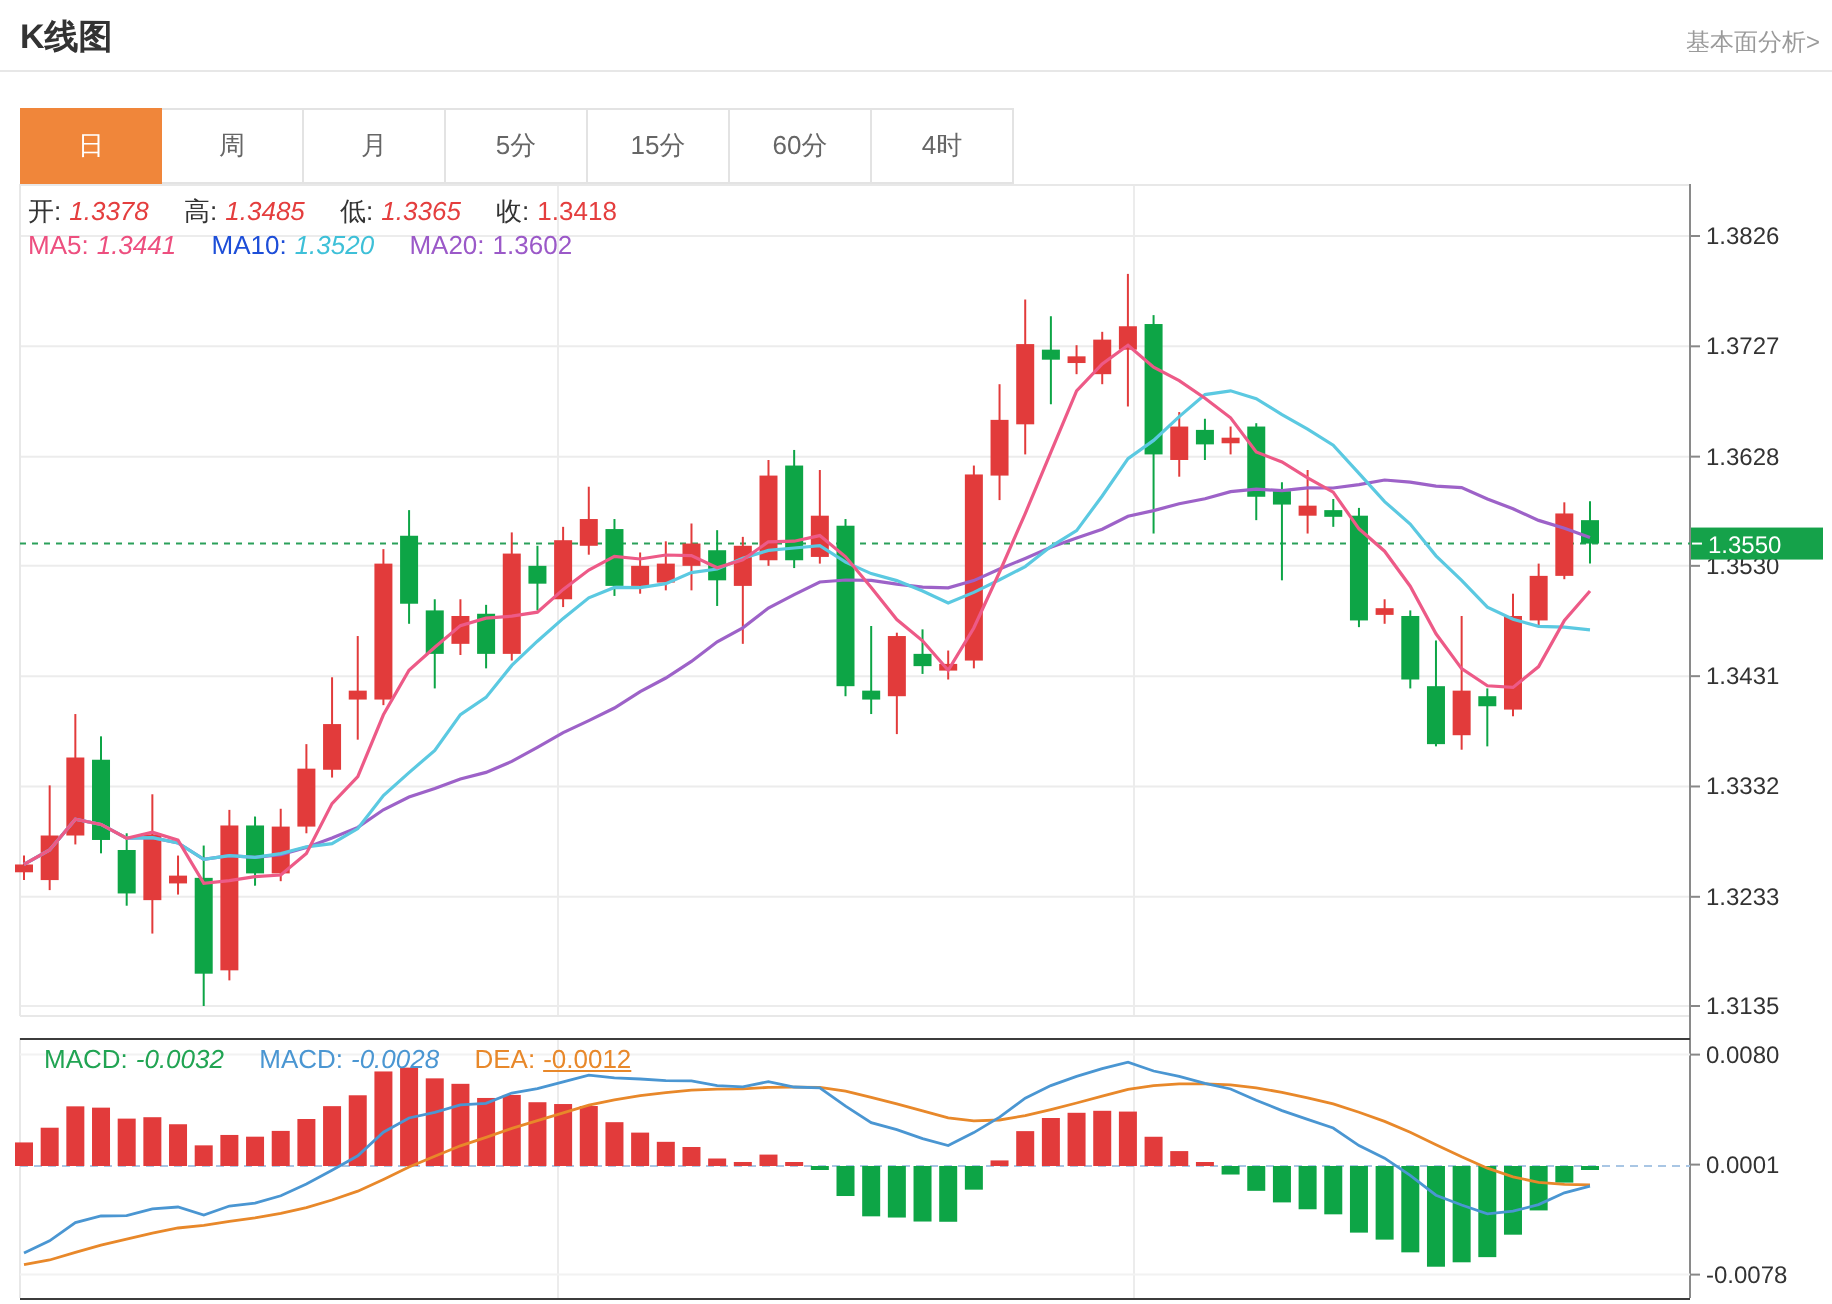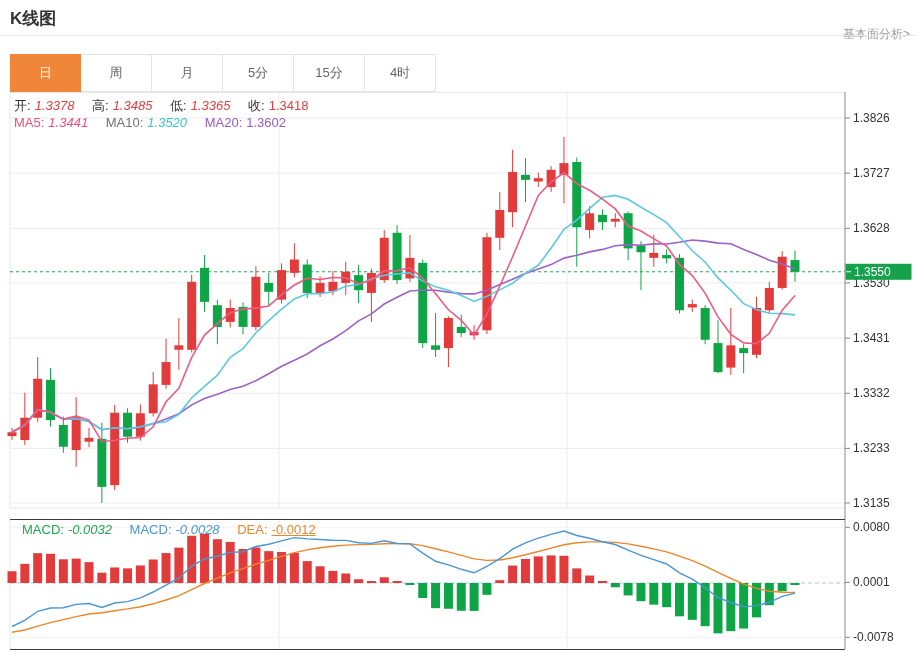--- a/index.html
+++ b/index.html
@@ -1,20 +1,20 @@
 <!DOCTYPE html>
 <html><head>
 <meta charset="utf-8">
 <style>
   * { margin:0; padding:0; box-sizing:border-box; }
   html,body { width:916px; height:652px; background:#fff; overflow:hidden;
     font-family:"Liberation Sans","DejaVu Sans",sans-serif; }
   .page { position:relative; width:916px; height:652px; background:#fff;padding-left:37px; }
   .page-title { position:absolute; left:10px; top:7px; font-size:17px; font-weight:bold; color:#333; }
-  .top-link { position:absolute; right:6px; top:26px; font-size:12px; color:#9a9a9a; cursor:pointer; }
+  .top-link { position:absolute; right:6px; top:13px; font-size:12px; color:#9a9a9a; cursor:pointer; }
   .header-divider { position:absolute; left:0; top:35px; width:916px; height:0; border-top:1px solid #e7e7e7; }
   .tabbar { position:absolute; left:10px; top:54px; display:flex; }
   .tab { width:71px; height:38px; line-height:36px; text-align:center; font-size:13px; color:#666;
     background:#fff; border:1px solid #e3e3e3; border-left:none; cursor:pointer; }
   .tab:first-child { border-left:1px solid #e3e3e3; }
   .tab.active { background:#f0863a; border-color:#f0863a; color:#fff; }
   .chart-wrap { position:absolute; left:0; top:92px; width:916px; height:560px; }
   .overlay { position:absolute; font-size:13px; white-space:nowrap; pointer-events:none; }
   .ohlc-row { left:14px; top:5px; }
   .ma-row { left:14px; top:23px; }
@@ -30,20 +30,21 @@
   <div class="page-title">K线图</div>
   <div class="top-link">基本面分析&gt;</div>
   <div class="header-divider"></div>
 
   <div class="tabbar">
       <div class="tab active">日</div>
       <div class="tab">周</div>
       <div class="tab">月</div>
       <div class="tab">5分</div>
       <div class="tab">15分</div>
+      <div class="tab">60分</div>
       <div class="tab">4时</div>
     </div>
 
   <div class="chart-wrap">
     <svg id="chart-svg" width="916" height="560">
         <line x1="10" y1="26" x2="845" y2="26" stroke="#ececec" stroke-width="1"></line>
         <line x1="845" y1="26" x2="850" y2="26" stroke="#888" stroke-width="1"></line>
         <text x="853" y="30" font-size="12" fill="#333333" font-family="Liberation Sans, DejaVu Sans, sans-serif">1.3826</text>
         <line x1="10" y1="81.15918958031835" x2="845" y2="81.15918958031835" stroke="#ececec" stroke-width="1"></line>
         <line x1="845" y1="81.15918958031835" x2="850" y2="81.15918958031835" stroke="#888" stroke-width="1"></line>
@@ -285,21 +286,21 @@
 
     <div class="overlay ohlc-row">
       <span class="lbl">开:</span><span class="gap" style="color: rgb(228, 62, 62);">1.3378</span>
       <span class="lbl">高:</span><span class="gap" style="color: rgb(228, 62, 62);">1.3485</span>
       <span class="lbl">低:</span><span class="gap" style="color: rgb(228, 62, 62);">1.3365</span>
       <span class="lbl">收:</span><span style="color: rgb(228, 62, 62);">1.3418</span>
     </div>
 
     <div class="overlay ma-row">
       <span style="color: rgb(237, 79, 127);">MA5:</span><span class="gap" style="color: rgb(237, 79, 127);">1.3441</span>
-      <span style="color: #737373;">MA10:</span><span class="gap" style="color: rgb(62, 192, 216);">1.3520</span>
+      <span style="color: #1d4ed8;">MA10:</span><span class="gap" style="color: rgb(62, 192, 216);">1.3520</span>
       <span style="color: rgb(155, 89, 200);">MA20:</span><span style="color: rgb(155, 89, 200);">1.3602</span>
     </div>
 
     <div class="overlay macd-row">
       <span style="color: rgb(33, 164, 83);">MACD:</span><span class="gap" style="color: rgb(33, 164, 83);">-0.0032</span>
       <span style="color: rgb(74, 150, 210);">MACD:</span><span class="gap" style="color: rgb(74, 150, 210);">-0.0028</span>
       <span style="color: rgb(232, 136, 42);">DEA:</span><span style="color: rgb(232, 136, 42); text-decoration: underline;">-0.0012</span>
     </div>
   </div>
 </div>

